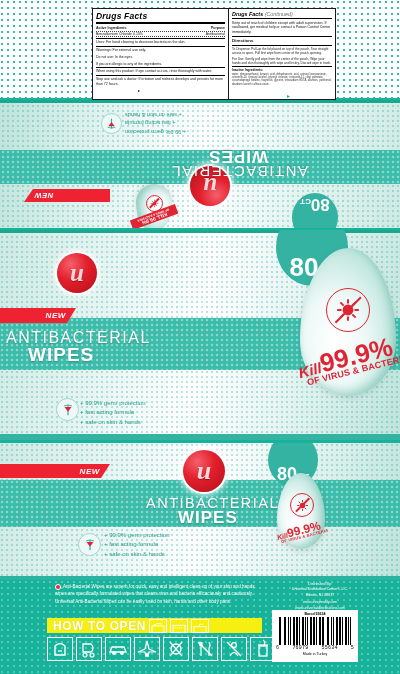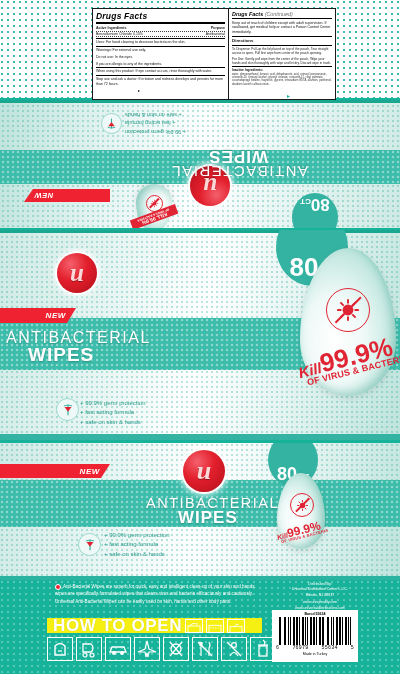--- a/index.html
+++ b/index.html
@@ -100,21 +100,21 @@
   
   .greenzone{position:absolute;left:0;top:580px;width:400px;height:94px;background:#16b39a;}
   .greenzone .dotsg{position:absolute;inset:0;
     background:radial-gradient(circle at 2px 2px, rgba(255,255,255,.28) 1.1px, transparent 1.3px) 0 0/6px 6px;}
   .desc{position:absolute;left:55px;top:583px;width:212px;color:#ffffff;font-size:4.6px;
     line-height:1.62;}
   .rdot{display:inline-block;width:4px;height:4px;border-radius:50%;background:#ef2232;
     border:.6px solid #fff;vertical-align:middle;margin-right:2px;}
   .htoopen{position:absolute;left:47px;top:618px;width:215px;height:15px;background:#f6ef12;
     display:flex;align-items:center;}
-  .htoopen .lbl{color:#ffffff;font-size:17px;font-weight:bold;letter-spacing:.6px;
+  .htoopen .lbl{color:#ffffff;font-size:12px;font-weight:bold;letter-spacing:.6px;
     padding-left:6px;text-shadow:0 0 1px rgba(0,0,0,.18);}
   .stepbox{width:16px;height:12px;border:.9px solid #fff;background:#f6ef12;margin-left:3px;
     position:relative;}
   .iconrow{position:absolute;left:47px;top:637px;display:flex;gap:3px;}
   .iconcell{width:24px;height:22px;border:1px solid #ffffff;position:relative;}
   .iconcell svg{position:absolute;inset:0;}
   .distrib{position:absolute;left:272px;top:582px;width:96px;text-align:center;color:#ffffff;
     font-size:3.6px;line-height:1.5;}
   .bcbox{position:absolute;left:272px;top:610px;width:86px;height:52px;background:#ffffff;
     box-sizing:border-box;padding:2px 3px;}

